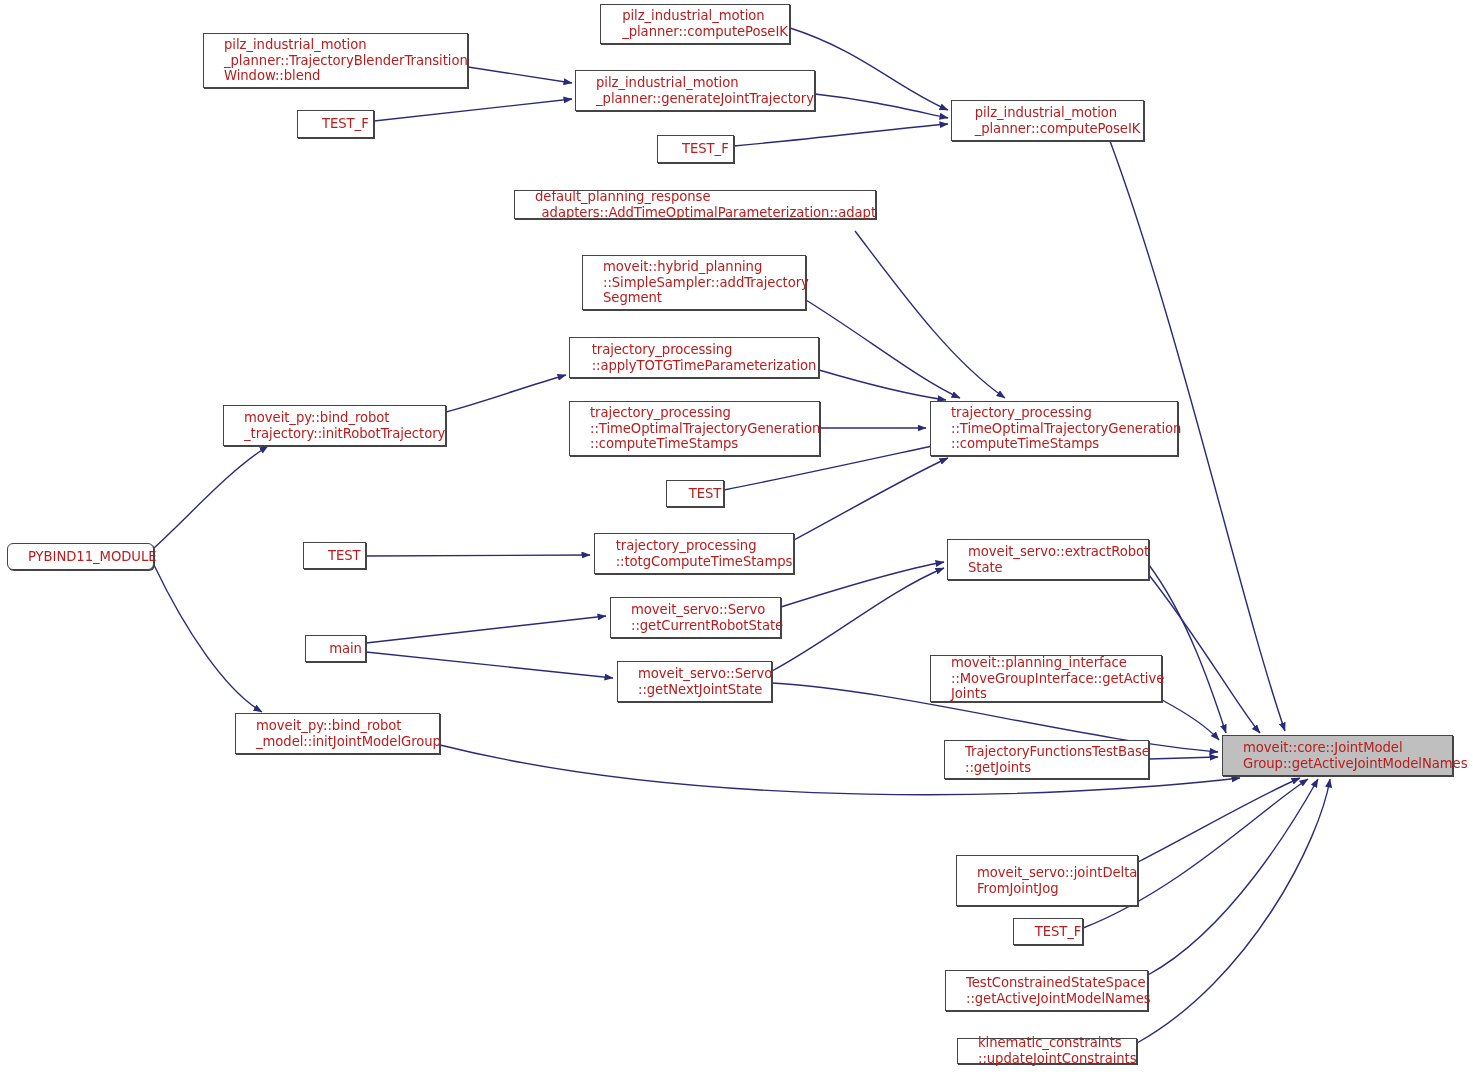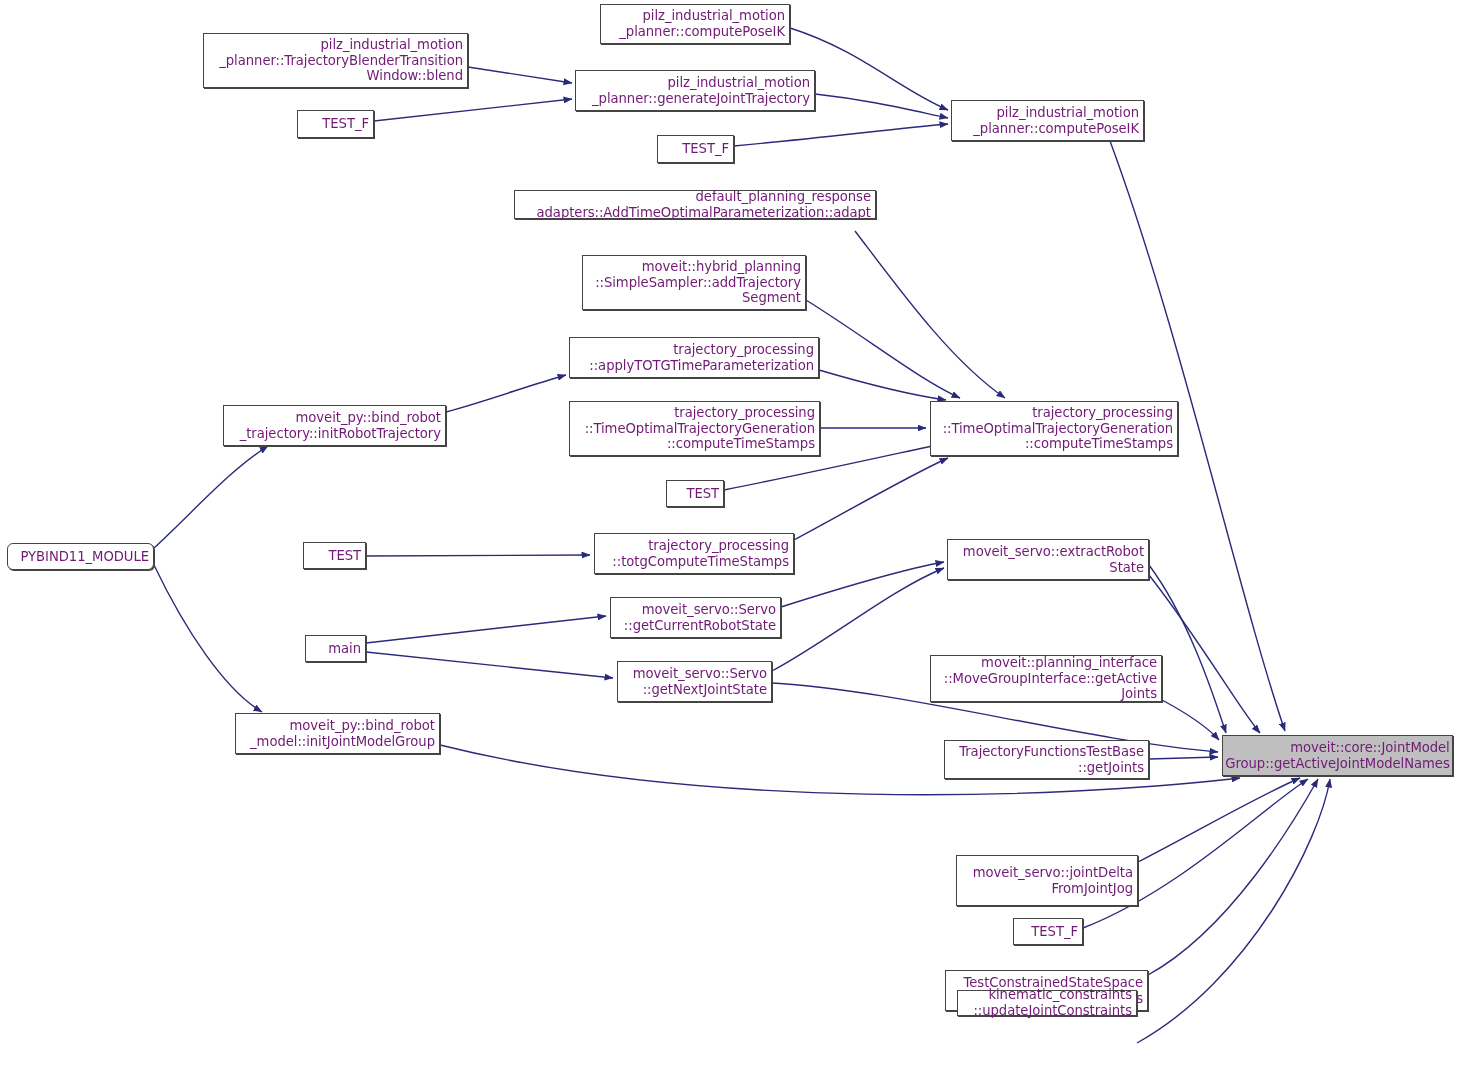--- a/index.html
+++ b/index.html
@@ -1,21 +1,21 @@
 <!DOCTYPE html>
 <html><head>
 <meta charset="utf-8">
 <style>
   html,body{margin:0;padding:0;background:#ffffff;}
   body{font-family:"DejaVu Sans","Liberation Sans",sans-serif;}
   #canvas{position:relative;width:1473px;height:1083px;background:#fff;overflow:hidden;}
   #edges{position:absolute;left:0;top:0;width:1473px;height:1083px;}
   .node{position:absolute;box-sizing:border-box;border:1px solid #333;background:#fff;
-        display:flex;align-items:center;justify-content:center;text-align:right;
-        font-size:13.2px;line-height:15.6px;color:#701a75;letter-spacing:-0.05px;}
+        display:flex;align-items:center;justify-content:center;text-align:left;
+        font-size:13.2px;line-height:15.6px;color:#b91c1c;letter-spacing:-0.05px;padding-left:20px;}
   .node span{display:block;width:100%;padding:0 4px;white-space:pre-line;}
   .node.target{background:#bfbfbf;border:1px solid #2b2b2b;}
   .node.thick{border:1px solid #444;box-shadow:1px 1px 0 0 #444;}
 </style>
 </head>
 <body>
 
 <div id="canvas">
   <svg id="edges" viewBox="0 0 1473 1083" xmlns="http://www.w3.org/2000/svg">
     <defs>
@@ -156,18 +156,18 @@
         <span>moveit_servo::jointDelta
 FromJointJog</span>
       </div>
       <div class="node thick" style="left: 1013px; top: 918px; width: 70px; height: 27px;">
         <span>TEST_F</span>
       </div>
       <div class="node thick" style="left: 945px; top: 970px; width: 203px; height: 41px;">
         <span>TestConstrainedStateSpace
 ::getActiveJointModelNames</span>
       </div>
-      <div class="node thick" style="left: 957px; top: 990px; width: 180px; height: 26px;">
+      <div class="node thick" style="left: 957px; top: 1038px; width: 180px; height: 26px;">
         <span>kinematic_constraints
 ::updateJointConstraints</span>
       </div>
     </div>
 </div>
 
 </body></html>

